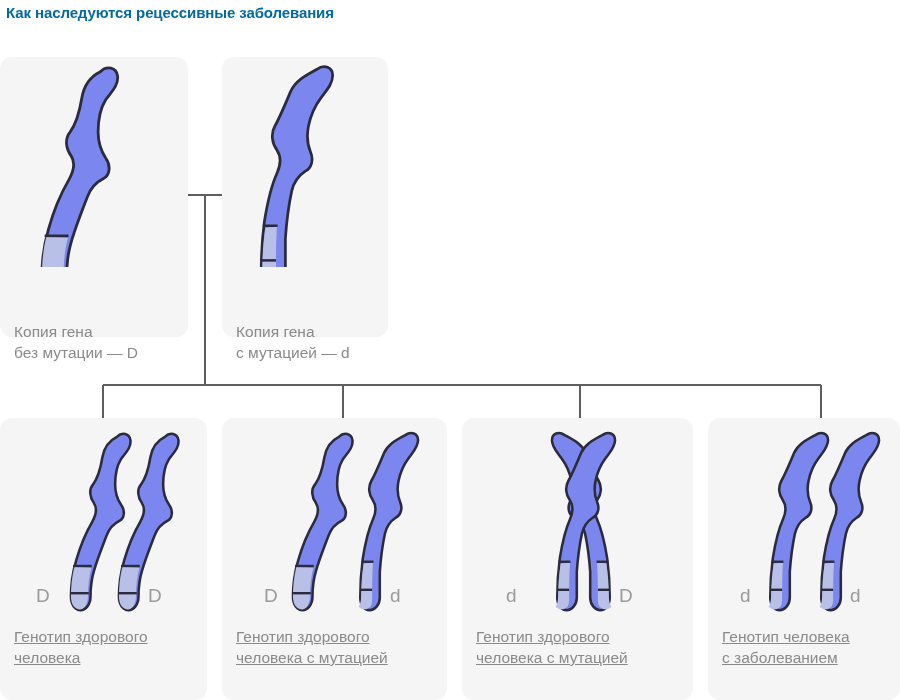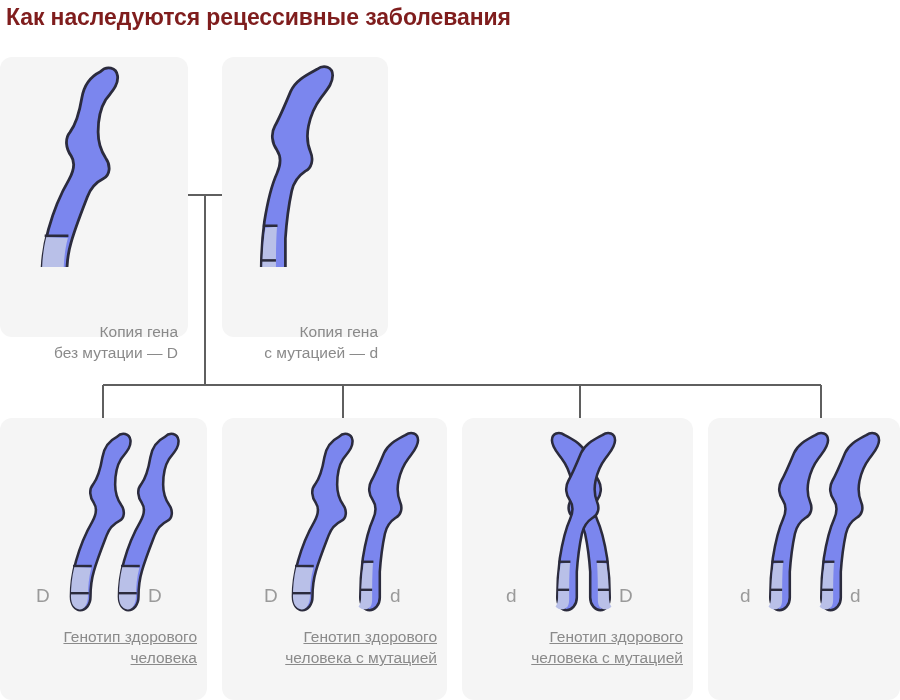--- a/index.html
+++ b/index.html
@@ -15,34 +15,33 @@
     overflow: hidden;
     font-family: "Liberation Sans", "DejaVu Sans", sans-serif;
     -webkit-font-smoothing: antialiased;
   }
 
   
   .page-title {
     position: absolute;
     left: 6px;
     top: 4px;
-    font-size: 23px;
+    font-size: 15px;
     font-weight: bold;
-    color: #7f1d1d;
+    color: #0369a1;
     letter-spacing: -0.1px;
     white-space: nowrap;
   }
 
   
   .card {
     position: absolute;
     background: #f5f5f5;
     border-radius: 12px;
     box-sizing: border-box;
-    text-align: right;
   }
   .card-figure {
     position: absolute;
     left: 0;
     top: 0;
     width: 100%;
   }
   .card-label {
     position: absolute;
     left: 14px;
@@ -290,13 +289,15 @@
                C-17 51 -12 39 -7 27 C-2 16 9 11 18 6 Z" fill="#7b86ee" stroke="#2b2b3d" stroke-width="3" stroke-linejoin="round"></path>
       <path d="M-31 157 C-33 170 -34 184 -34 197 C-34 201 -35 205 -37 208
                C-33 212 -27 212 -23 208 C-21 205 -21 201 -21 197
                C-21 184 -21 170 -20 156 Z" fill="#b9c0e8"></path>
       <path d="M-33.5 155 C-29 155 -24 155 -19.5 155" fill="none" stroke="#2b2b3d" stroke-width="2.8"></path>
       <path d="M-35 188 C-30 188 -25 188 -21 188" fill="none" stroke="#2b2b3d" stroke-width="2.8"></path>
     </g>
   </svg>
   <div class="allele" style="left:32px; top:168px;">d</div>
   <div class="allele" style="left:142px; top:168px;">d</div>
+  <div class="card-label child-label">Генотип человека
+с заболеванием</div>
 </div>
 
 </body></html>

